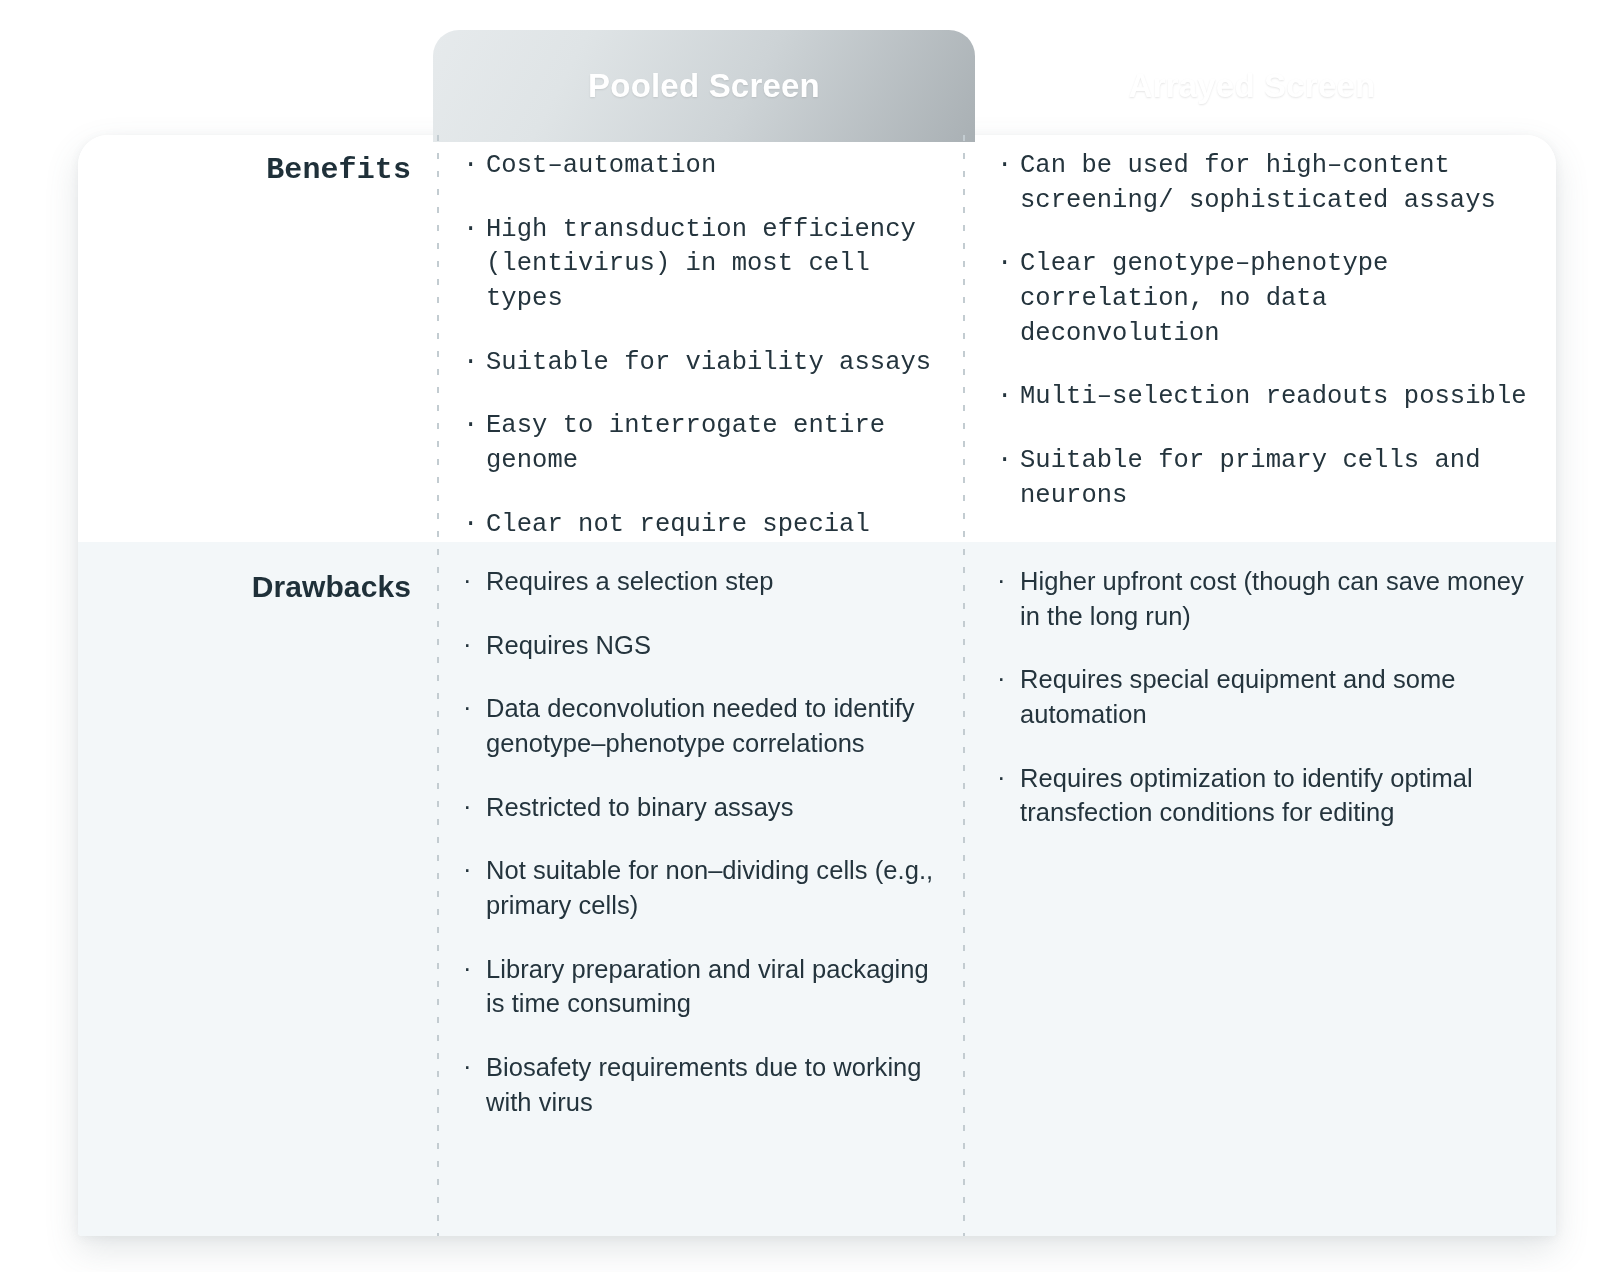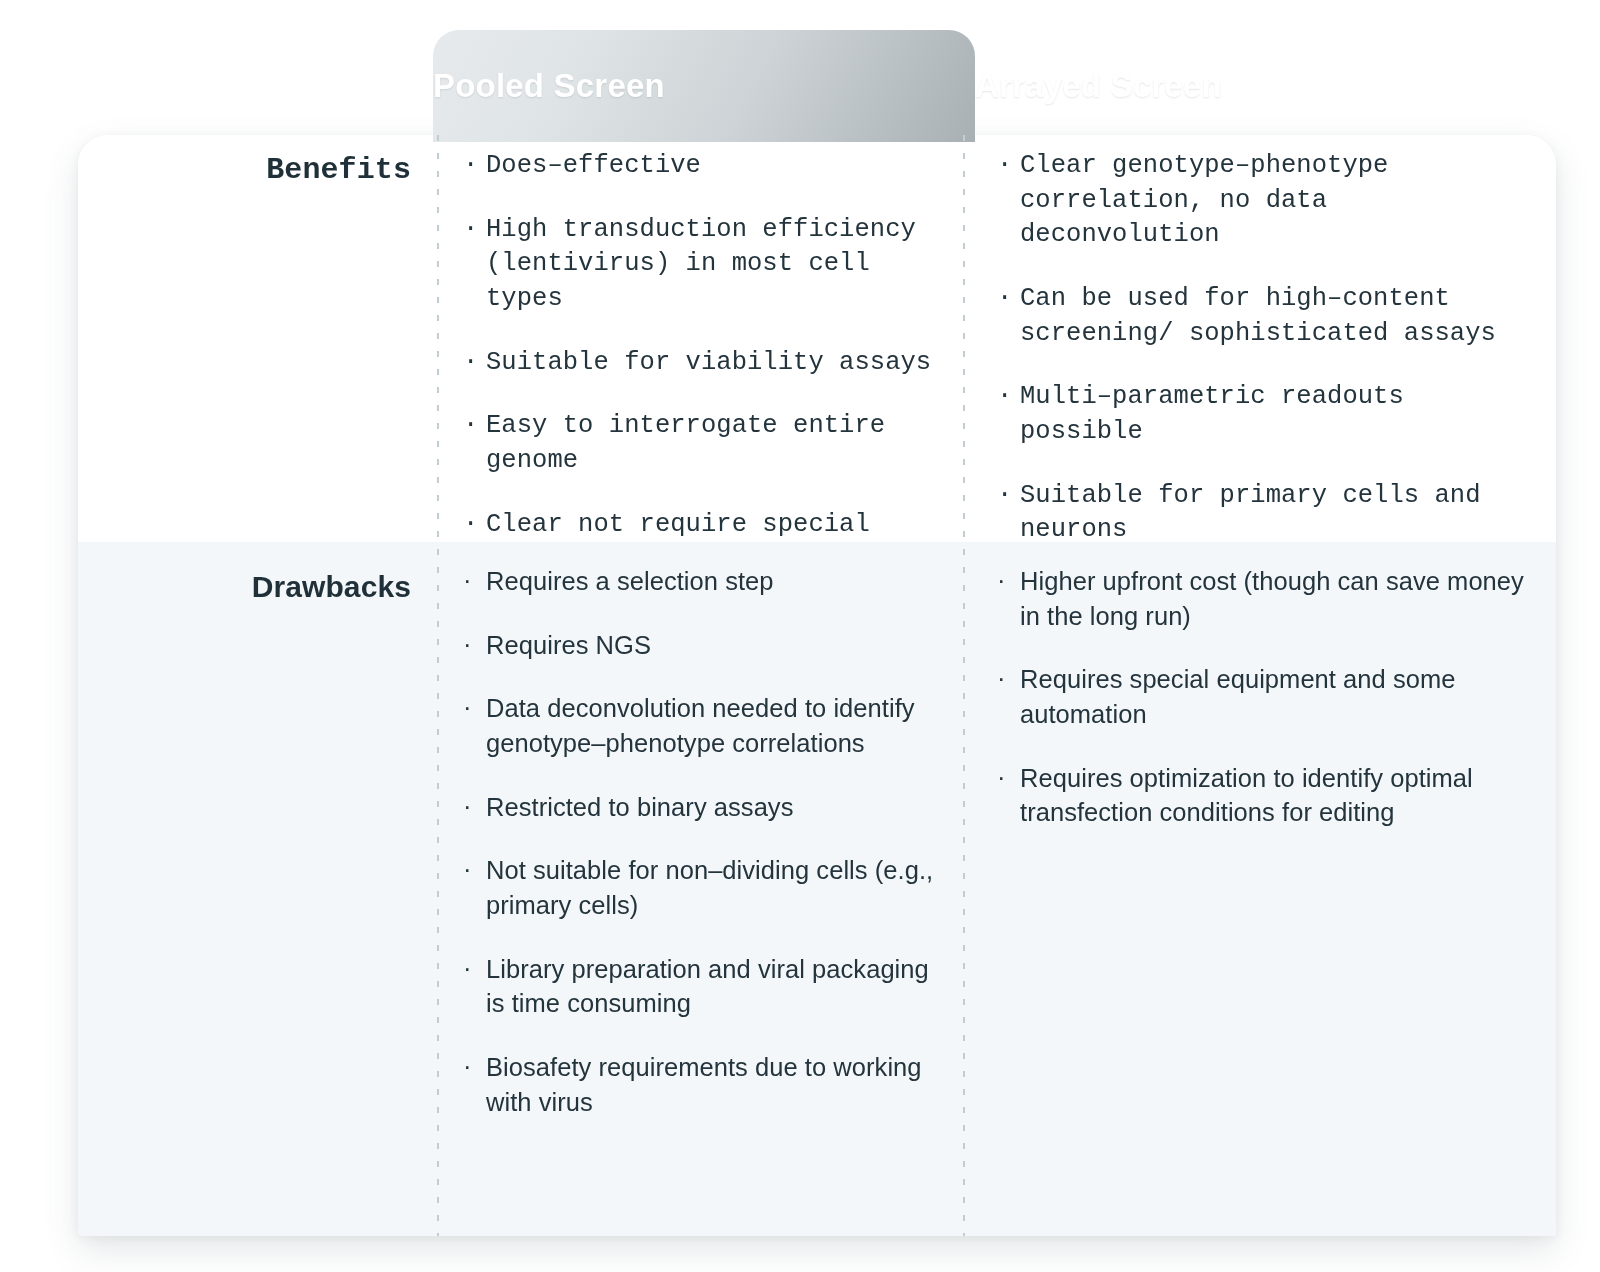--- a/index.html
+++ b/index.html
@@ -29,21 +29,21 @@
     left: 433px;
     width: 1096px;
     height: 112px;
     display: flex;
     z-index: 3;
   }
   .tab {
     position: relative;
     display: flex;
     align-items: center;
-    justify-content: flex-start;
+    justify-content: center;
     box-sizing: border-box;
   }
   .tab-pooled {
     width: 542px;
     border-radius: 26px 26px 0 0;
     background: linear-gradient(118deg, #e6eaec 0%, #dfe4e6 26%, #cdd3d6 58%, #a9b0b4 100%);
   }
   .tab-arrayed {
     width: 554px;
     border-radius: 26px 26px 0 0;
@@ -177,33 +177,33 @@
   <div class="card">
 
     <div class="row row-benefits">
 
       <div class="row-label-cell">
         <span class="row-label">Benefits</span>
       </div>
 
       <div class="col col-pooled">
         <ul class="bullets">
-          <li>Does–effective</li>
+          <li>Cost–automation</li>
           <li>High transduction efficiency (lentivirus) in most cell types</li>
           <li>Suitable for viability assays</li>
           <li>Easy to interrogate entire genome</li>
           <li>Clear not require special equipment</li>
         </ul>
       </div>
 
       <div class="col col-arrayed">
         <ul class="bullets">
+          <li>Can be used for high–content screening/ sophisticated assays</li>
           <li>Clear genotype–phenotype correlation, no data deconvolution</li>
-          <li>Can be used for high–content screening/ sophisticated assays</li>
-          <li>Multi–parametric readouts possible</li>
+          <li>Multi–selection readouts possible</li>
           <li>Suitable for primary cells and neurons</li>
         </ul>
       </div>
     </div>
 
     <div class="row row-drawbacks">
 
       <div class="row-label-cell">
         <span class="row-label">Drawbacks</span>
       </div>

